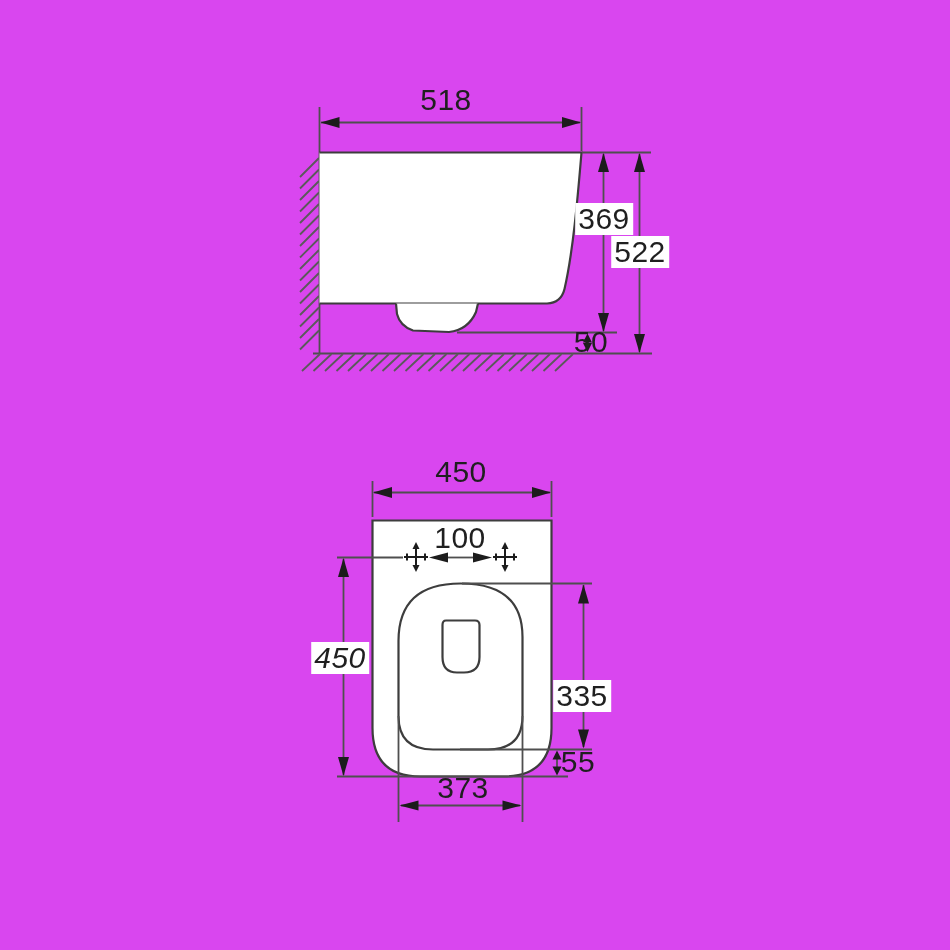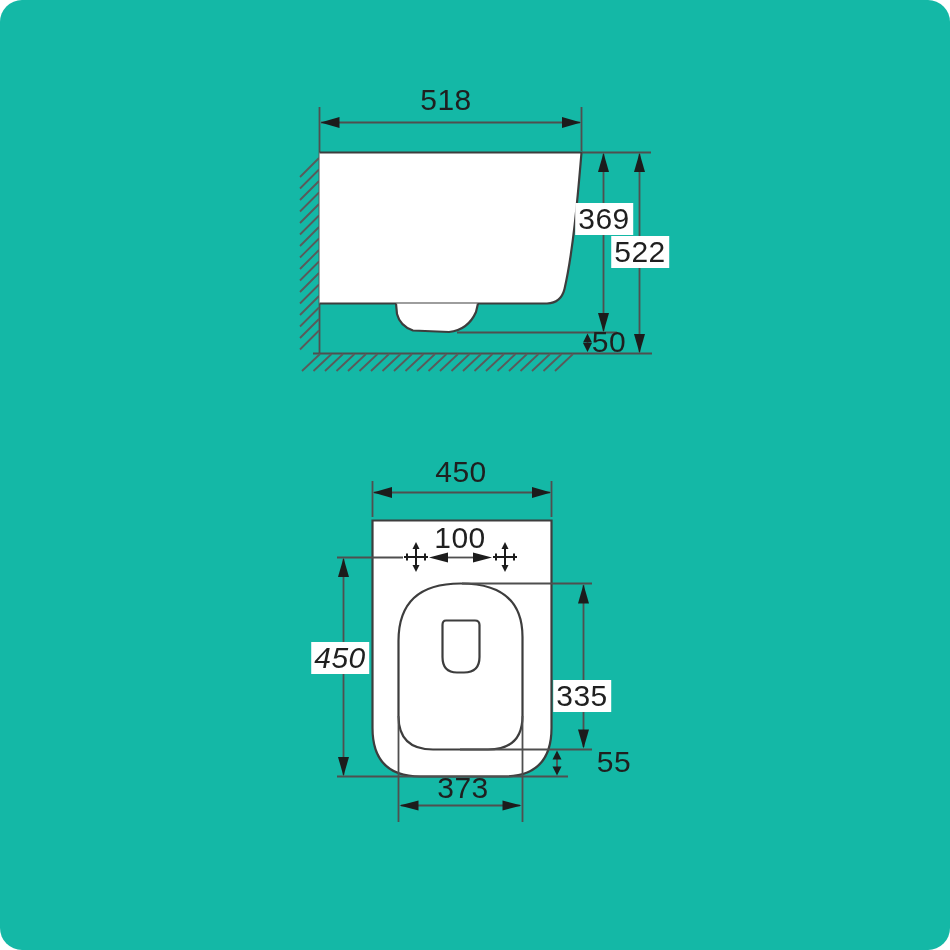--- a/index.html
+++ b/index.html
@@ -1,18 +1,18 @@
 <!DOCTYPE html>
 <html><head>
 <meta charset="utf-8">
 <style>
   html,body{margin:0;padding:0;background:#fff;}
   .stage{
-    position:relative;width:950px;height:950px;background:#14b8a6;
-    font-family:"Liberation Sans", sans-serif;overflow:hidden;border-radius:22px;
+    position:relative;width:950px;height:950px;background:#d946ef;
+    font-family:"Liberation Sans", sans-serif;overflow:hidden;
   }
   .stage svg{position:absolute;left:0;top:0;}
   .dim-label{
     position:absolute;transform:translate(-50%,-50%);
     font-size:30px;line-height:1;color:#1f1f1f;letter-spacing:0.5px;
     white-space:nowrap;
   }
   .on-line{background:#ffffff;padding:1px 3px;}
   .outline{stroke:#3d3d3d;stroke-width:2.2;fill:#ffffff;}
   .thin{stroke:#4f4f4f;stroke-width:1.8;fill:none;}
@@ -149,22 +149,22 @@
       <path class="thin" d="M401 805.5 L520 805.5"></path>
       <path class="arrow" d="M399.5 805.5 L418.5 800.5 L418.5 810.5 Z"></path>
       <path class="arrow" d="M521.5 805.5 L502.5 800.5 L502.5 810.5 Z"></path>
     </g>
   </g>
 </svg>
 
 <div class="dim-label" style="left:446px;top:100px;">518</div>
 <div class="dim-label on-line" style="left:604px;top:219px;">369</div>
 <div class="dim-label on-line" style="left:640px;top:252px;">522</div>
-<div class="dim-label" style="left:609px;top:342px;">50</div>
+<div class="dim-label" style="left:591px;top:342px;">50</div>
 
 <div class="dim-label" style="left:461px;top:472px;">450</div>
 <div class="dim-label" style="left:460px;top:538px;">100</div>
 <div class="dim-label on-line" style="left:340px;top:658px;font-style:italic;">450</div>
 <div class="dim-label on-line" style="left:582px;top:696px;">335</div>
-<div class="dim-label" style="left:578px;top:762px;margin-left:36px;">55</div>
+<div class="dim-label" style="left:578px;top:762px;">55</div>
 <div class="dim-label" style="left:463px;top:788px;">373</div>
 
 </div>
 
 </body></html>

